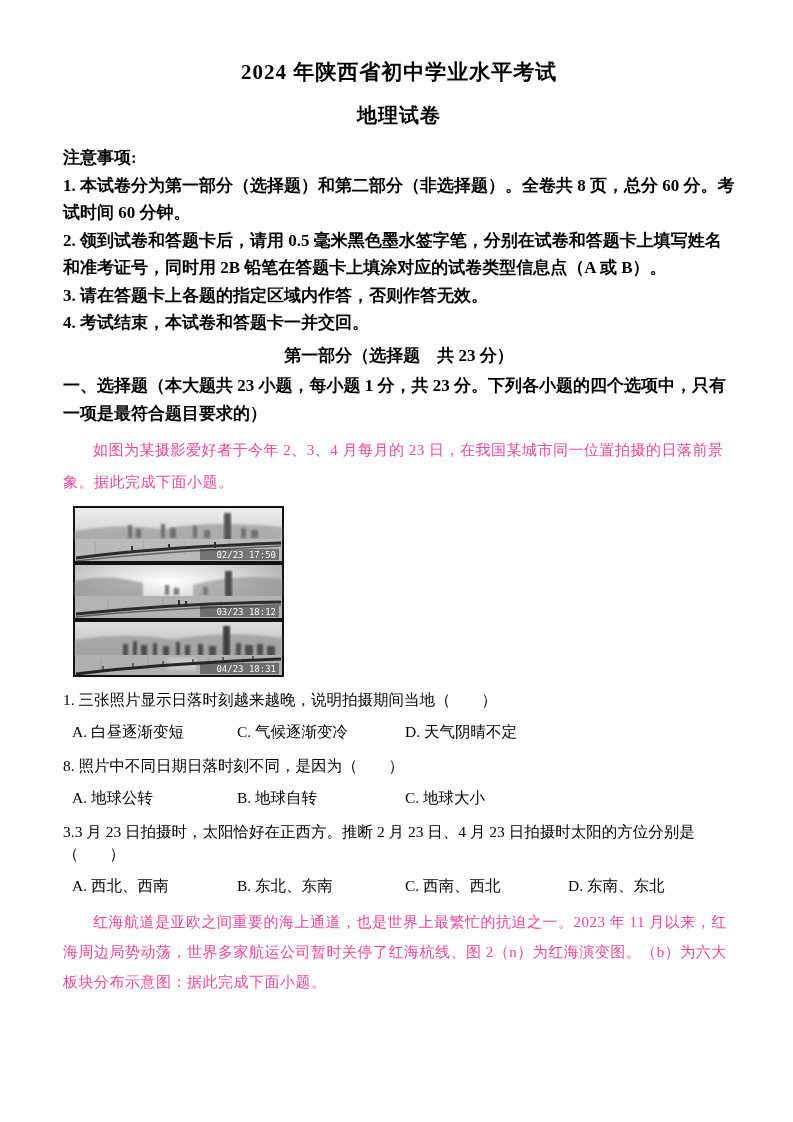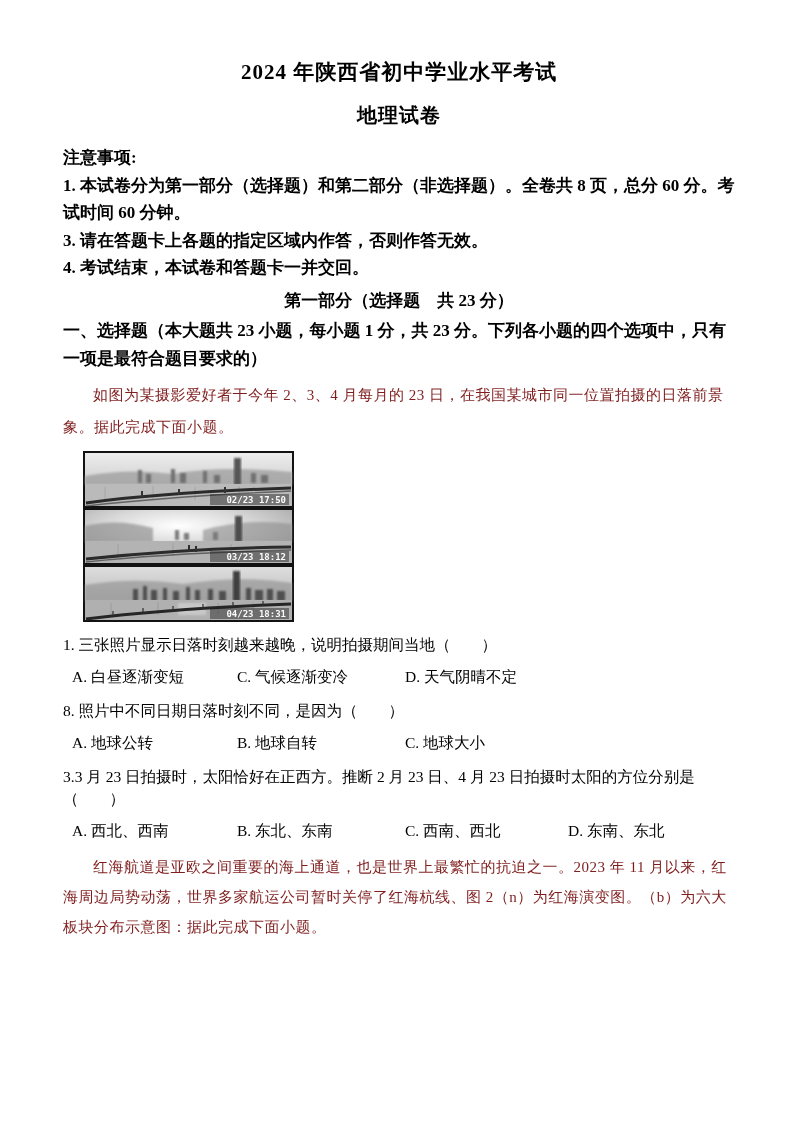--- a/index.html
+++ b/index.html
@@ -39,25 +39,25 @@
     font-size: 17px;
     font-weight: bold;
     line-height: 28px;
   }
   .instruction { margin: 2px 0 0; font-size: 17px; font-weight: bold; line-height: 28px; }
   .passage {
     margin: 6px 0 0;
     font-size: 15px;
     line-height: 32px;
     text-indent: 2em;
-    color: #7f1d1d;
+    color: #ec4899;
     letter-spacing: 0.5px;
   }
   .passage2 { line-height: 30px; margin-top: 10px; }
-  .figure { margin: 8px 0 6px 20px; width: 212px; background: #fff; line-height: 0; font-weight: bold; }
+  .figure { margin: 8px 0 6px 10px; width: 212px; background: #fff; line-height: 0; }
   .figure svg { display: block; }
   .qa { font-size: 15.5px; }
   .q-text { margin: 12px 0 0; line-height: 22px; }
   .options {
     display: grid;
     grid-template-columns: 165px 168px 163px 1fr;
     padding-left: 9px;
     margin: 10px 0 0;
     line-height: 22px;
   }
@@ -67,20 +67,21 @@
 <body>
 
 <div class="page">
 
   <h1 class="doc-title">2024 年陕西省初中学业水平考试</h1>
   <h2 class="doc-subtitle">地理试卷</h2>
 
   <div class="notice">
     <p>注意事项:</p>
     <p>1. 本试卷分为第一部分（选择题）和第二部分（非选择题）。全卷共 8 页，总分 60 分。考试时间 60 分钟。</p>
+    <p>2. 领到试卷和答题卡后，请用 0.5 毫米黑色墨水签字笔，分别在试卷和答题卡上填写姓名和准考证号，同时用 2B 铅笔在答题卡上填涂对应的试卷类型信息点（A 或 B）。</p>
     <p>3. 请在答题卡上各题的指定区域内作答，否则作答无效。</p>
     <p>4. 考试结束，本试卷和答题卡一并交回。</p>
   </div>
 
   <p class="part-heading">第一部分（选择题　共 23 分）</p>
   <p class="instruction">一、选择题（本大题共 23 小题，每小题 1 分，共 23 分。下列各小题的四个选项中，只有一项是最符合题目要求的）</p>
 
   <p class="passage">如图为某摄影爱好者于今年 2、3、4 月每月的 23 日，在我国某城市同一位置拍摄的日落前景象。据此完成下面小题。</p>
 
   <div class="figure">

